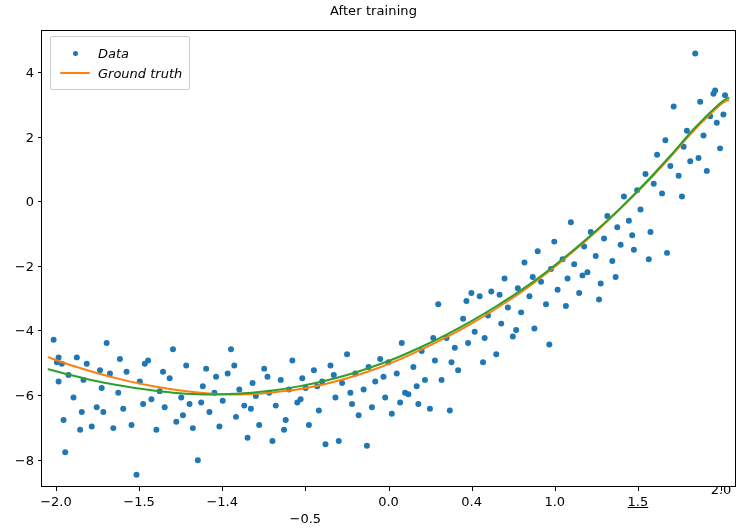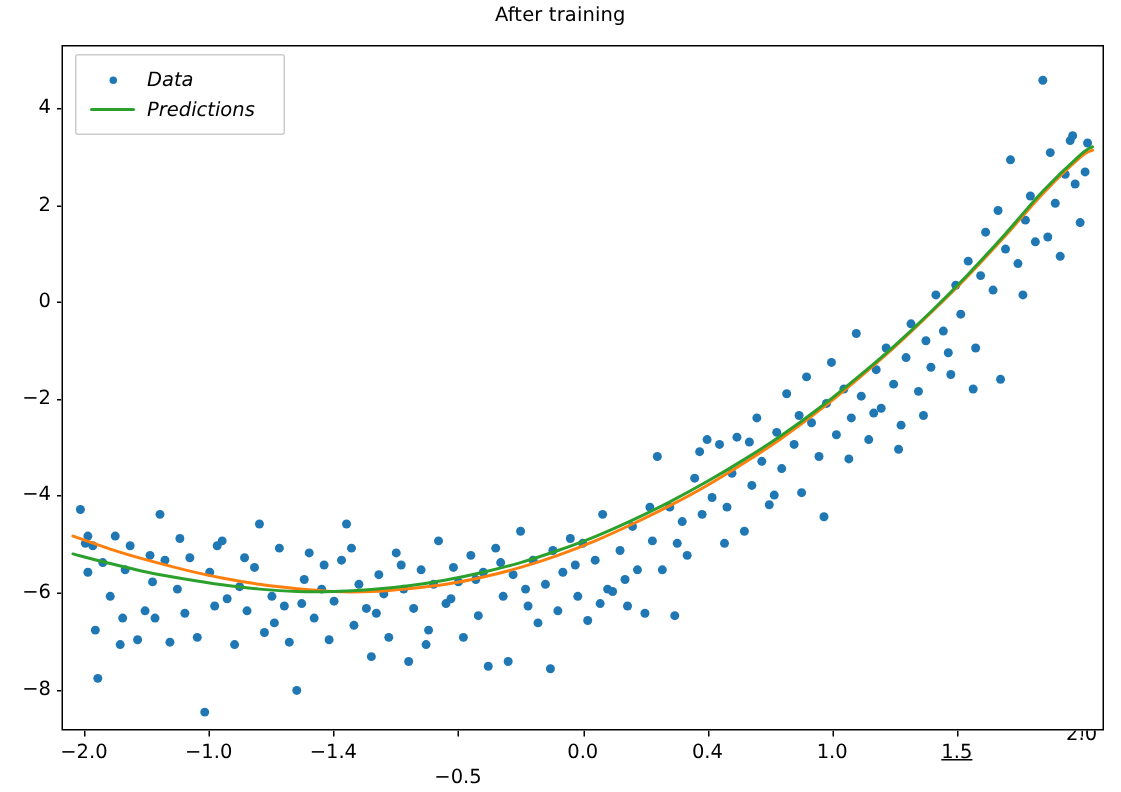--- a/index.html
+++ b/index.html
@@ -139,21 +139,21 @@
       <div class="tick-label ytick-label" style="top: 330.36px; left: 0px; width: 34px;">−4</div>
       <div class="tick-mark ytick-mark" style="top: 394.954px;"></div>
       <div class="tick-label ytick-label" style="top: 394.954px; left: 0px; width: 34px;">−6</div>
       <div class="tick-mark ytick-mark" style="top: 459.548px;"></div>
       <div class="tick-label ytick-label" style="top: 459.548px; left: 0px; width: 34px;">−8</div>
     </div>
   <div id="x-ticks">
       <div class="tick-mark xtick-mark" style="left: 55.9641px;"></div>
       <div class="tick-label xtick-label" style="left: 55.9641px; top: 494px;">−2.0</div>
       <div class="tick-mark xtick-mark" style="left: 139.098px;"></div>
-      <div class="tick-label xtick-label" style="left: 139.098px; top: 494px;">−1.0</div>
+      <div class="tick-label xtick-label" style="left: 139.098px; top: 494px;">−1.5</div>
       <div class="tick-mark xtick-mark" style="left: 222.232px;"></div>
       <div class="tick-label xtick-label" style="left: 222.232px; top: 494px;">−1.4</div>
       <div class="tick-mark xtick-mark" style="left: 305.366px;"></div>
       <div class="tick-label xtick-label" style="left: 305.366px; top: 511px;">−0.5</div>
       <div class="tick-mark xtick-mark" style="left: 388.5px;"></div>
       <div class="tick-label xtick-label" style="left: 388.5px; top: 494px;">0.0</div>
       <div class="tick-mark xtick-mark" style="left: 471.634px;"></div>
       <div class="tick-label xtick-label" style="left: 471.634px; top: 494px;">0.4</div>
       <div class="tick-mark xtick-mark" style="left: 554.768px;"></div>
       <div class="tick-label xtick-label" style="left: 554.768px; top: 494px;">1.0</div>
@@ -381,19 +381,19 @@
 
   <div id="legend-box">
       <div class="legend-row">
         <span class="legend-swatch">
           <span class="legend-marker-dot" style="background: rgb(31, 119, 180);"></span>
         </span>
         <span class="legend-label">Data</span>
       </div>
       <div class="legend-row">
         <span class="legend-swatch">
-          <span class="legend-line" style="background: rgb(44, 160, 44);"></span>
+          <span class="legend-line" style="background: rgb(255, 127, 14);"></span>
         </span>
-        <span class="legend-label">Predictions</span>
+        <span class="legend-label">Ground truth</span>
       </div>
     </div>
 
 </div>
 
 </body></html>

